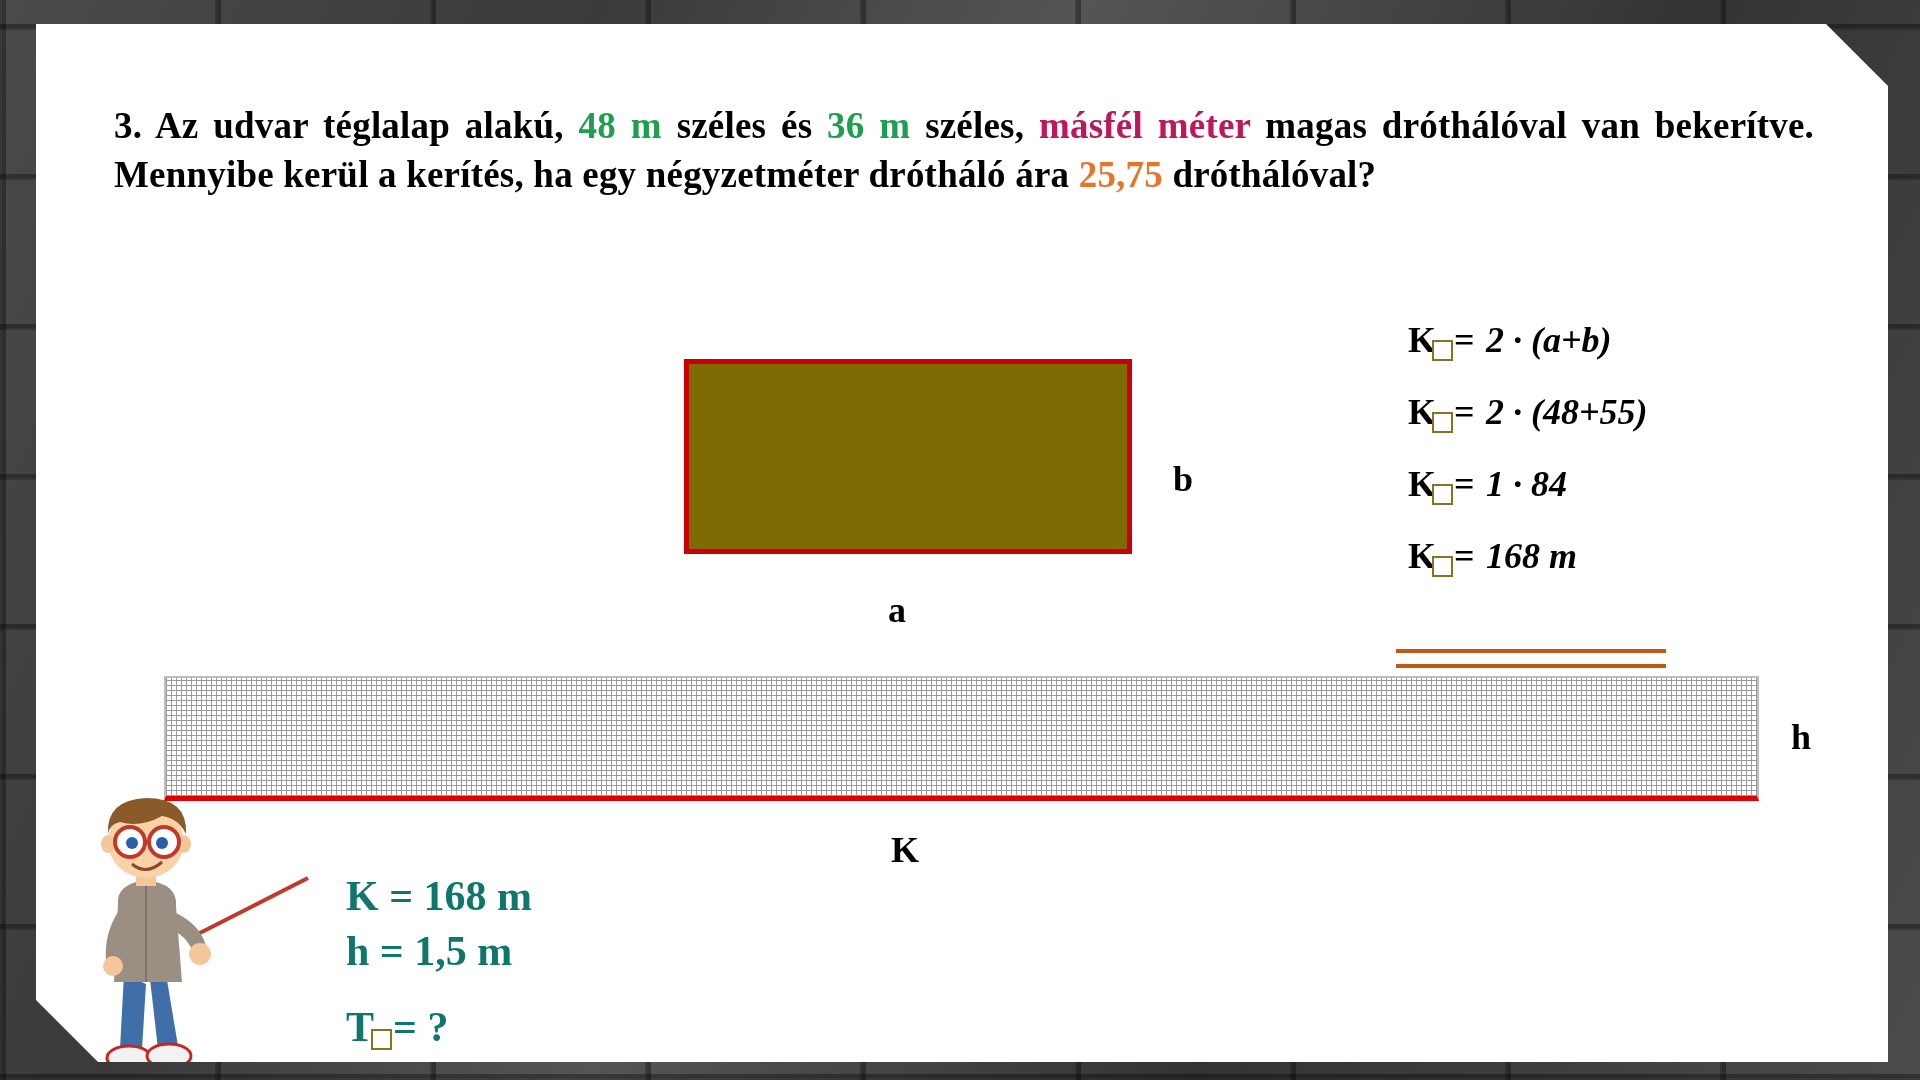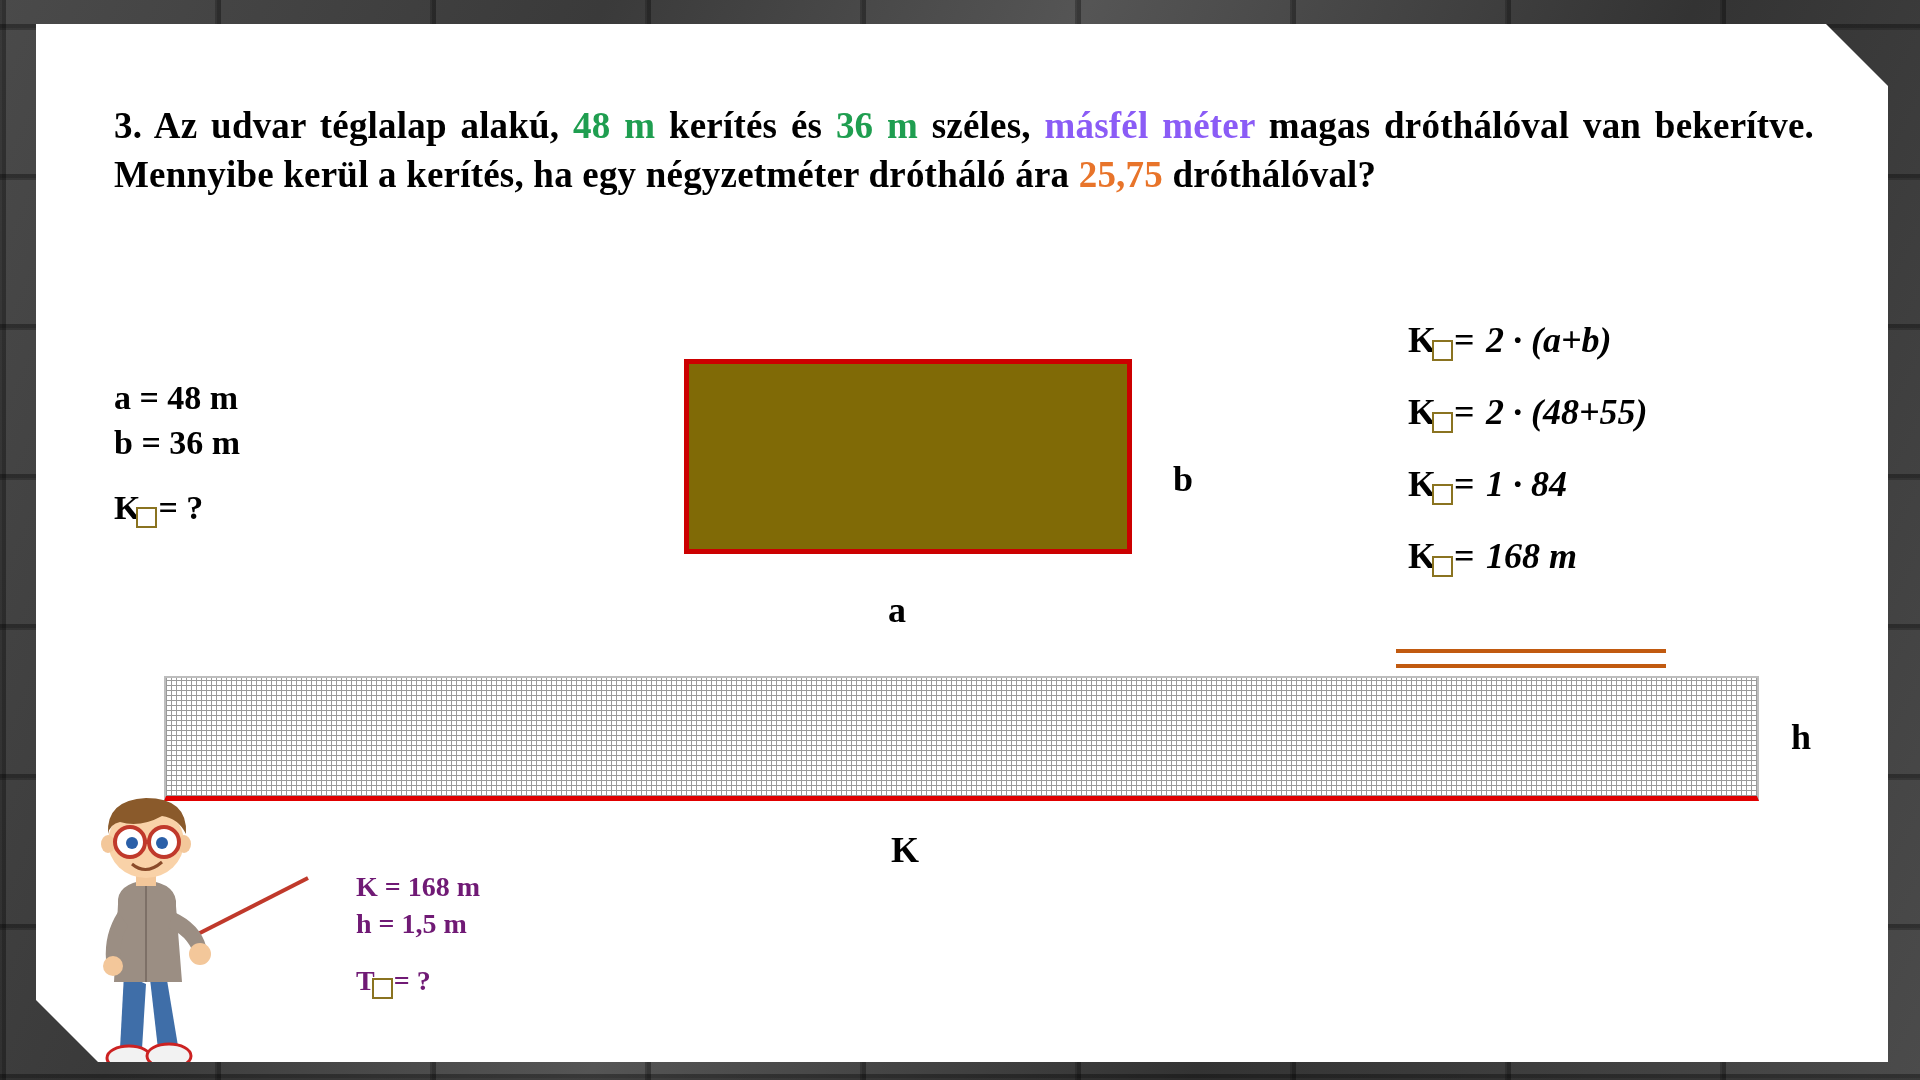--- a/index.html
+++ b/index.html
@@ -62,21 +62,21 @@
     top: 78px;
     width: 1700px;
     font-size: 37px;
     font-weight: bold;
     line-height: 1.32;
     text-align: justify;
     color: #000;
     letter-spacing: .2px;
   }
   .green  { color: #1f9e50; }
-  .purple { color: #8b5cf6; }
+  .purple { color: #be185d; }
   .orange { color: #e8742a; }
 
   
   #givens {
     position: absolute;
     left: 78px;
     top: 352px;
     font-size: 34px;
     font-weight: bold;
     color: #000;
@@ -169,25 +169,25 @@
   }
   #label-K {
     position: absolute;
     left: 855px; top: 805px;
     font-size: 36px; font-weight: bold; color: #000;
   }
 
   
   #bottom-givens {
     position: absolute;
-    left: 320px;
+    left: 310px;
     top: 845px;
-    font-size: 28px;
+    font-size: 42px;
     font-weight: bold;
-    color: #701a75;
+    color: #0f766e;
     line-height: 1.32;
   }
   #bottom-givens .gap { height: 20px; }
   .tsub {
     display: inline-block;
     width: 17px; height: 17px;
     border: 2px solid #8a7320;
     background: #fff;
     position: relative;
     top: 9px;
@@ -219,39 +219,29 @@
 
 <div id="slide">
   <div id="bg-tiles"></div>
 
   <div id="card">
 
     <div id="statement">
       <span>3.</span>
       <span>Az udvar téglalap alakú,</span>
       <span class="green">48 m</span>
-      <span>kerítés és</span>
+      <span>széles és</span>
       <span class="green">36 m</span>
       <span>széles,</span>
       <span class="purple">másfél méter</span>
       <span>magas dróthálóval van bekerítve. Mennyibe kerül a kerítés, ha egy négyzetméter drótháló ára</span>
       <span class="orange">25,75</span>
       <span>dróthálóval?</span>
     </div>
 
-    <div id="givens">
-      <div>a = 48 m</div>
-      <div>b = 36 m</div>
-      <div class="gap"></div>
-      <div>
-        <span class="ksym">
-          <span>K</span><span class="ksub"></span>
-        </span><span>= ?</span>
-      </div>
-    </div>
 
     <div id="yard"></div>
     <div id="label-a">a</div>
     <div id="label-b">b</div>
 
     <div id="calc">
       <div class="calc-row">
         <span class="lhs">
           <span class="ksym"><span>K</span><span class="ksub"></span></span><span>=</span>
         </span>

